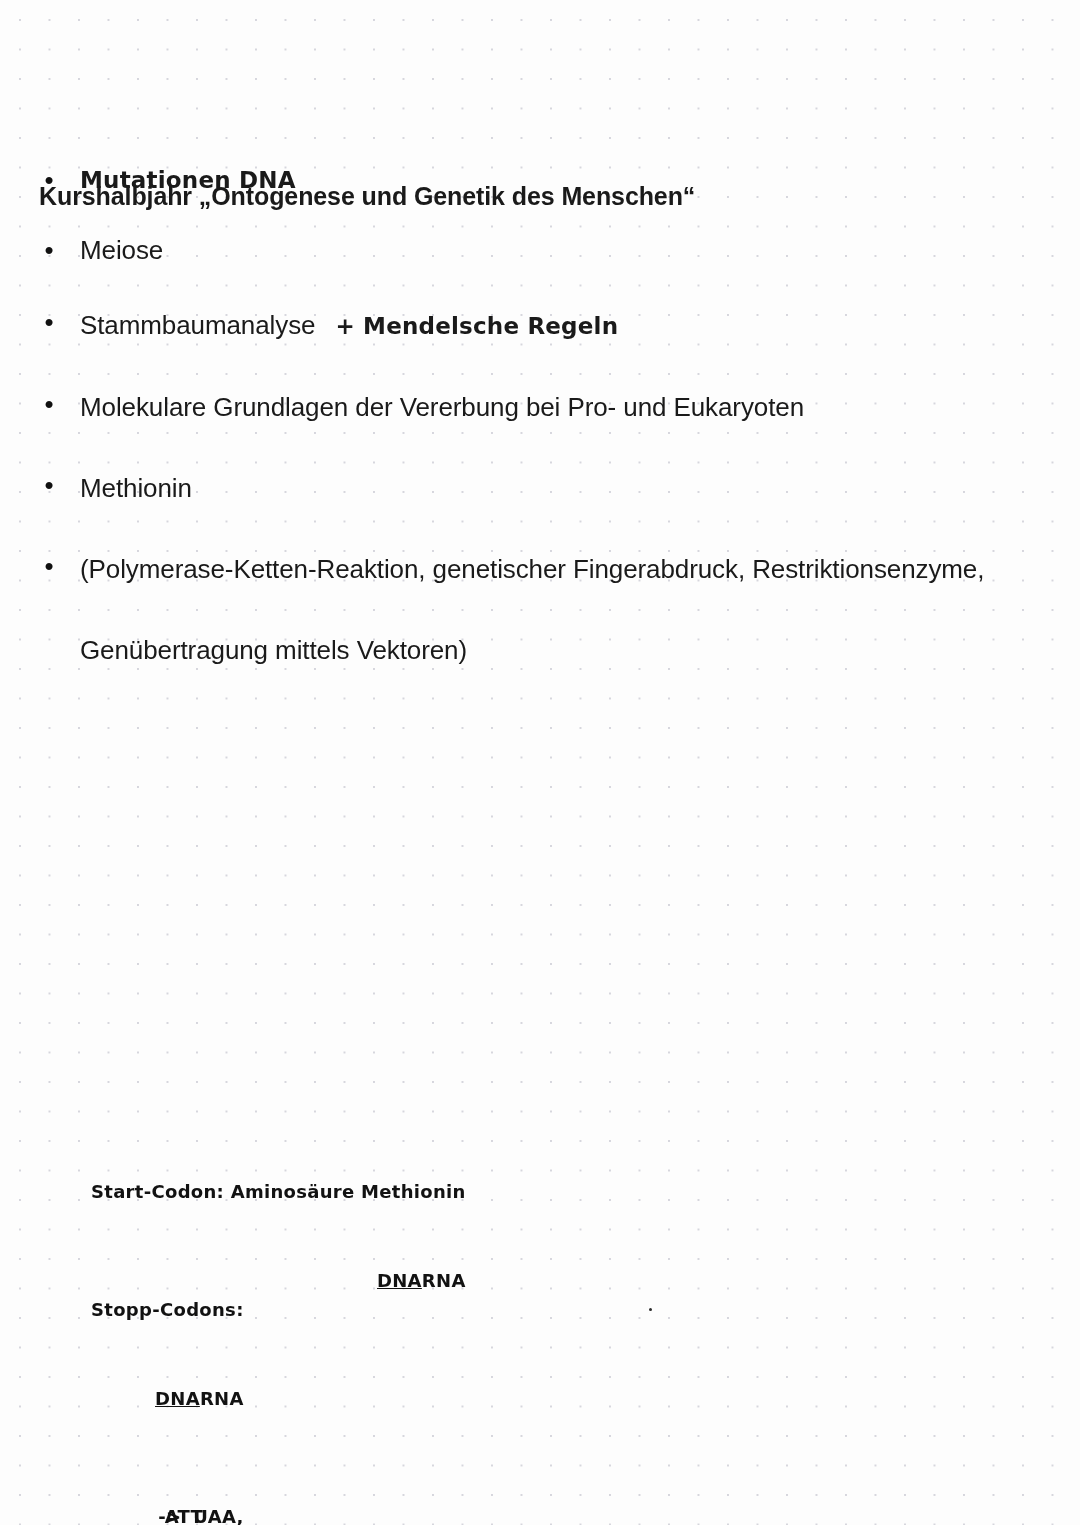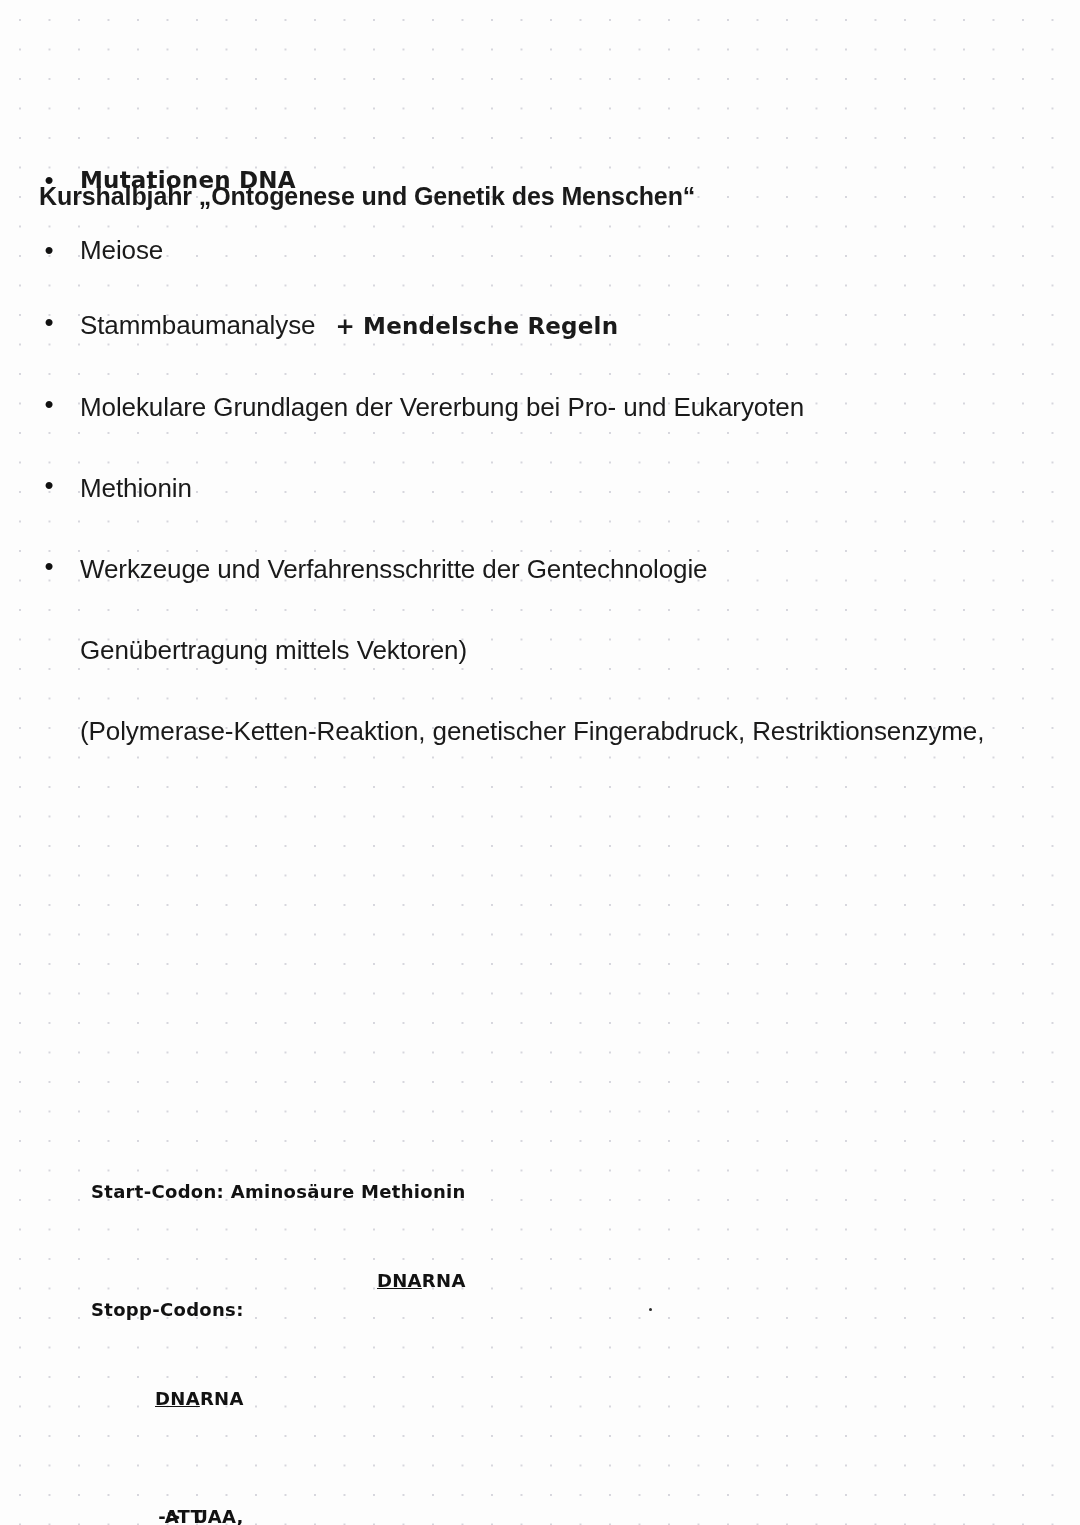--- a/index.html
+++ b/index.html
@@ -175,23 +175,22 @@
       <span class="topic-text print">Molekulare Grundlagen der Vererbung bei Pro- und Eukaryoten</span>
     </li>
 
     <li class="topic-row">
       <span class="bullet">•</span>
       <span class="topic-text print">Methionin</span>
     </li>
 
     <li class="topic-row">
       <span class="bullet">•</span>
-      <span class="topic-text print">Werkzeuge und Verfahrensschritte der Gentechnologie</span>
+      <span class="cont print">(Polymerase-Ketten-Reaktion, genetischer Fingerabdruck, Restriktionsenzyme,</span>
       <span class="cont print">Genübertragung mittels Vektoren)</span>
-      <span class="cont print">(Polymerase-Ketten-Reaktion, genetischer Fingerabdruck, Restriktionsenzyme,</span>
     </li>
 
   </ul>
 
   <div id="note-start" class="note-block">
     <span class="note-line">Start-Codon: Aminosäure Methionin</span>
     <span class="note-line"><span class="col-dna">DNA</span><span>RNA</span></span>
   </div>
 
   <div id="note-stop" class="note-block">

